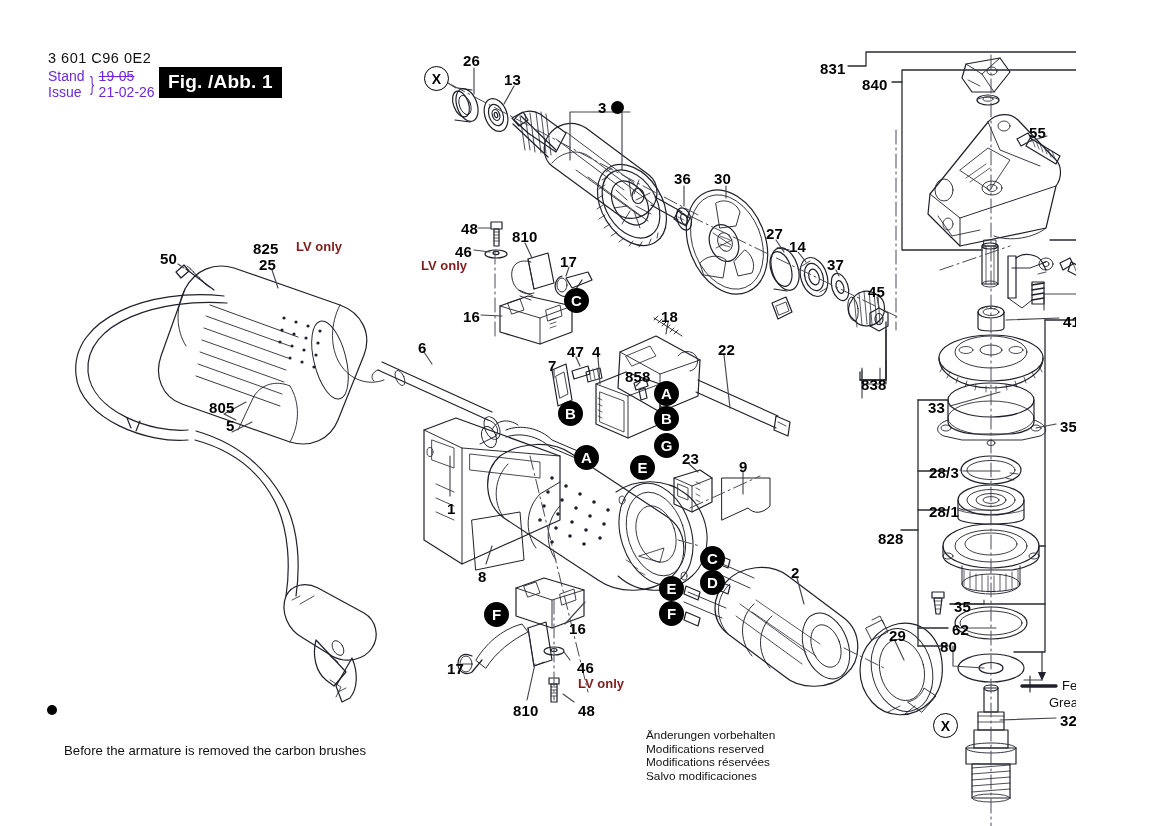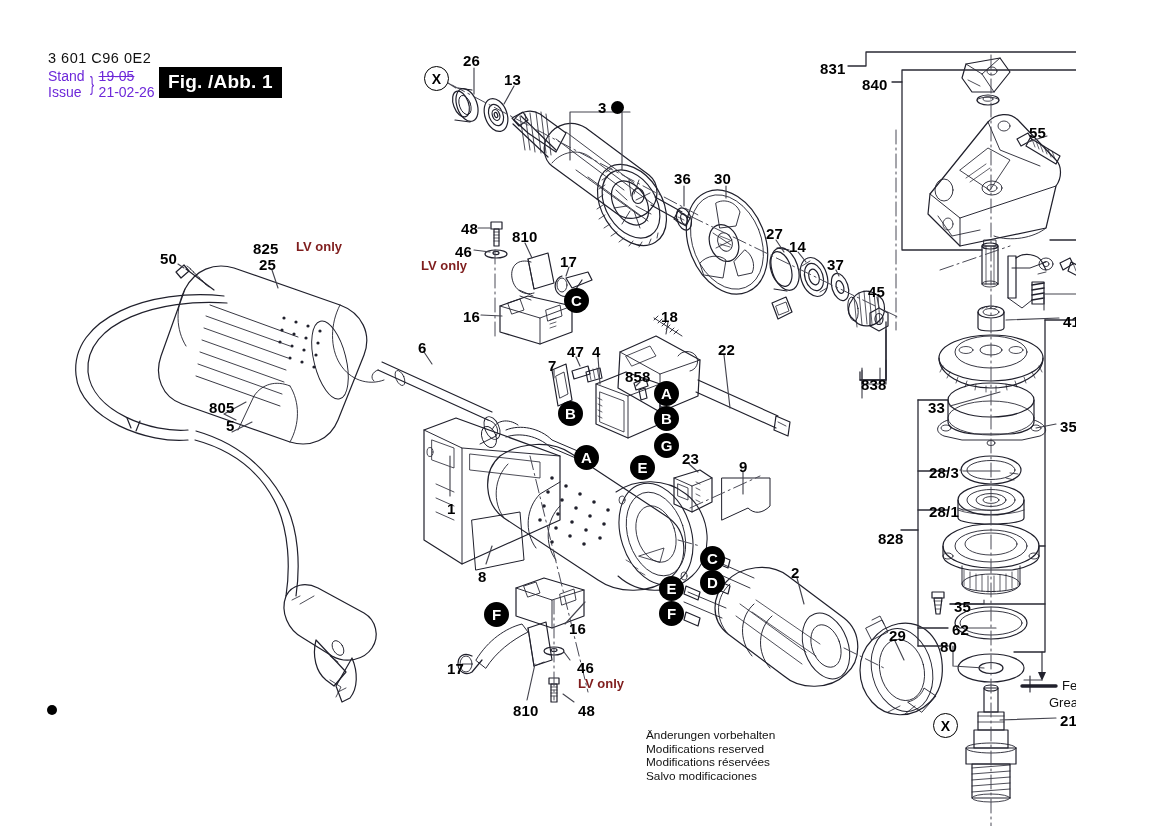--- a/index.html
+++ b/index.html
@@ -828,41 +828,42 @@
       <div class="pn" style="left: 1080px; top: 288px;">843</div>
       <div class="pn" style="left: 1063px; top: 313px;">41</div>
       <div class="pn" style="left: 928px; top: 399px;">33</div>
       <div class="pn" style="left: 1060px; top: 418px;">35</div>
       <div class="pn" style="left: 929px; top: 464px;">28/3</div>
       <div class="pn" style="left: 929px; top: 503px;">28/1</div>
       <div class="pn" style="left: 878px; top: 530px;">828</div>
       <div class="pn" style="left: 954px; top: 598px;">35</div>
       <div class="pn" style="left: 931px; top: 621px; margin-left: 21px;">62</div>
       <div class="pn" style="left: 940px; top: 638px;">80</div>
-      <div class="pn" style="left: 1060px; top: 712px;">21</div>
+      <div class="pn" style="left: 1060px; top: 712px;">32</div>
       <div class="bubble" style="left: 654px; top: 381px;">A</div>
       <div class="bubble" style="left: 654px; top: 406px;">B</div>
       <div class="bubble" style="left: 558px; top: 401px;">B</div>
       <div class="bubble" style="left: 654px; top: 433px;">G</div>
       <div class="bubble" style="left: 574px; top: 445px;">A</div>
       <div class="bubble" style="left: 630px; top: 455px;">E</div>
       <div class="bubble" style="left: 564px; top: 288px;">C</div>
       <div class="bubble" style="left: 700px; top: 546px;">C</div>
       <div class="bubble" style="left: 700px; top: 570px;">D</div>
       <div class="bubble" style="left: 659px; top: 576px;">E</div>
       <div class="bubble" style="left: 659px; top: 601px;">F</div>
       <div class="bubble" style="left: 484px; top: 602px;">F</div>
       <div class="xmark" style="left: 933px; top: 713px;">X</div>
       <div class="lv" style="left: 296px; top: 239px;">LV only</div>
       <div class="lv" style="left: 421px; top: 258px;">LV only</div>
       <div class="lv" style="left: 578px; top: 676px;">LV only</div>
     </div>
 
   <div id="note-bullet"></div>
   <div class="note" id="note-en">
+    <div>Before the armature is removed the carbon brushes</div>
   </div>
 
   <div id="disclaimer">
     <div>Änderungen vorbehalten</div>
     <div>Modifications reserved</div>
     <div>Modifications réservées</div>
     <div>Salvo modificaciones</div>
   </div>
 
   <div class="plain" style="left:1062px; top:658px;">Fett</div>

